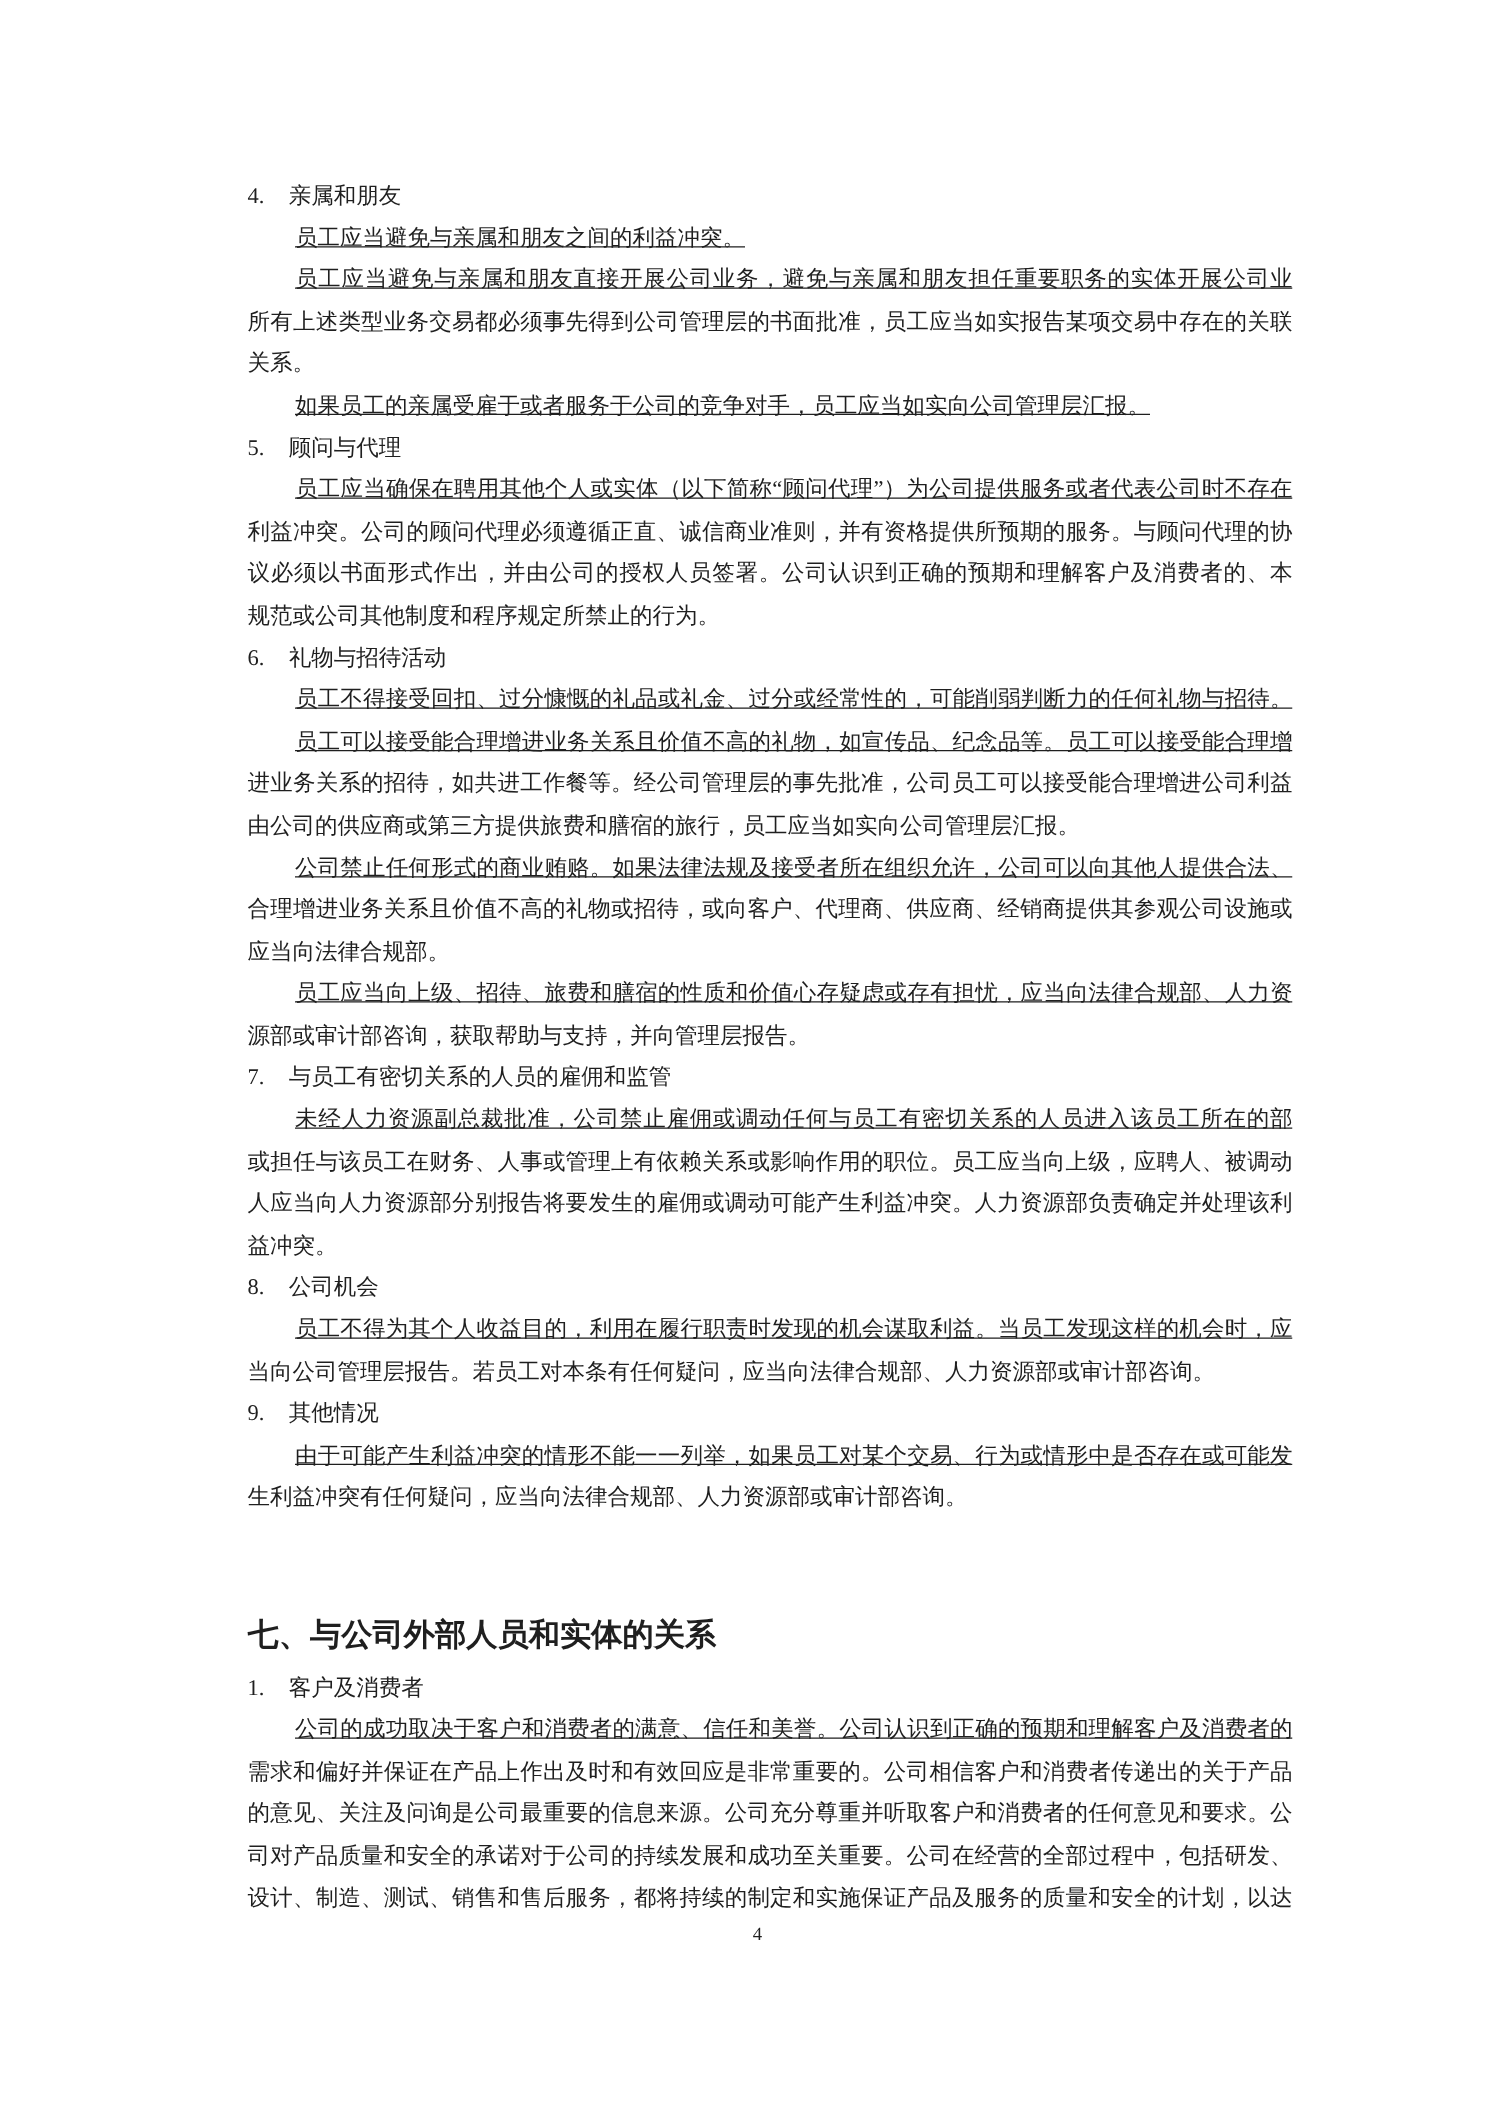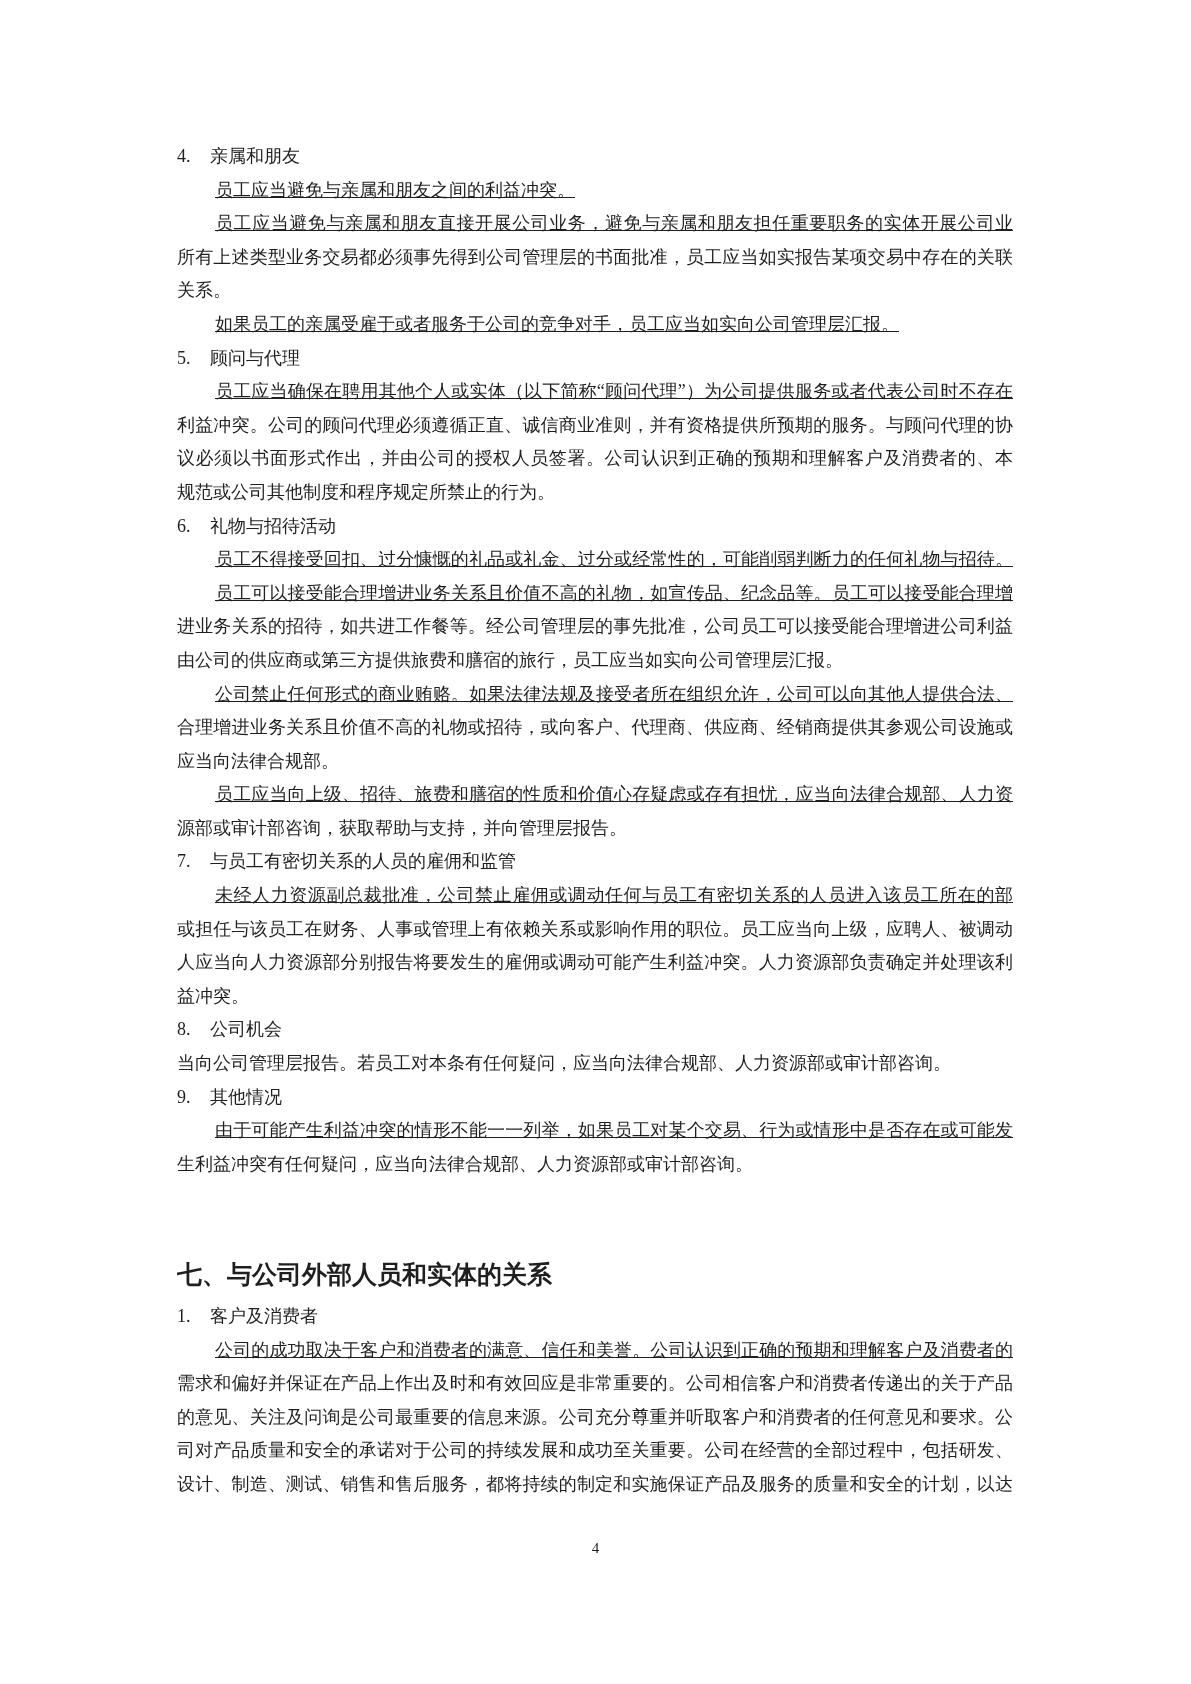--- a/index.html
+++ b/index.html
@@ -12,20 +12,21 @@
     height: 1684px;
     position: relative;
     font-family: "Liberation Serif", "DejaVu Serif", serif;
     color: #1f1f1f;
     overflow: hidden;
   }
   .page {
     position: absolute;
     inset: 0;
     background: #ffffff;
+    margin-left: 21px;
   }
   .content {
     position: absolute;
     left: 177px;
     top: 140px;
     width: 836px;
     font-size: 18px;
     line-height: 33.6px;
   }
   .line {
@@ -90,20 +91,21 @@
       <div class="line cont-j">合理增进业务关系且价值不高的礼物或招待，或向客户、代理商、供应商、经销商提供其参观公司设施或</div>
       <div class="line cont">应当向法律合规部。</div>
       <div class="line first-j">员工应当向上级、招待、旅费和膳宿的性质和价值心存疑虑或存有担忧，应当向法律合规部、人力资</div>
       <div class="line cont">源部或审计部咨询，获取帮助与支持，并向管理层报告。</div>
       <div class="line item"><span class="num">7.</span><span>与员工有密切关系的人员的雇佣和监管</span></div>
       <div class="line first-j">未经人力资源副总裁批准，公司禁止雇佣或调动任何与员工有密切关系的人员进入该员工所在的部门，</div>
       <div class="line cont-j">或担任与该员工在财务、人事或管理上有依赖关系或影响作用的职位。员工应当向上级，应聘人、被调动</div>
       <div class="line cont-j">人应当向人力资源部分别报告将要发生的雇佣或调动可能产生利益冲突。人力资源部负责确定并处理该利</div>
       <div class="line cont">益冲突。</div>
       <div class="line item"><span class="num">8.</span><span>公司机会</span></div>
+      <div class="line first-j">员工不得为其个人收益目的，利用在履行职责时发现的机会谋取利益。当员工发现这样的机会时，应</div>
       <div class="line cont">当向公司管理层报告。若员工对本条有任何疑问，应当向法律合规部、人力资源部或审计部咨询。</div>
       <div class="line item"><span class="num">9.</span><span>其他情况</span></div>
       <div class="line first-j">由于可能产生利益冲突的情形不能一一列举，如果员工对某个交易、行为或情形中是否存在或可能发</div>
       <div class="line cont">生利益冲突有任何疑问，应当向法律合规部、人力资源部或审计部咨询。</div>
       <div class="line heading">七、与公司外部人员和实体的关系</div>
       <div class="line item"><span class="num">1.</span><span>客户及消费者</span></div>
       <div class="line first-j">公司的成功取决于客户和消费者的满意、信任和美誉。公司认识到正确的预期和理解客户及消费者的</div>
       <div class="line cont-j">需求和偏好并保证在产品上作出及时和有效回应是非常重要的。公司相信客户和消费者传递出的关于产品</div>
       <div class="line cont-j">的意见、关注及问询是公司最重要的信息来源。公司充分尊重并听取客户和消费者的任何意见和要求。公</div>
       <div class="line cont-j">司对产品质量和安全的承诺对于公司的持续发展和成功至关重要。公司在经营的全部过程中，包括研发、</div>

